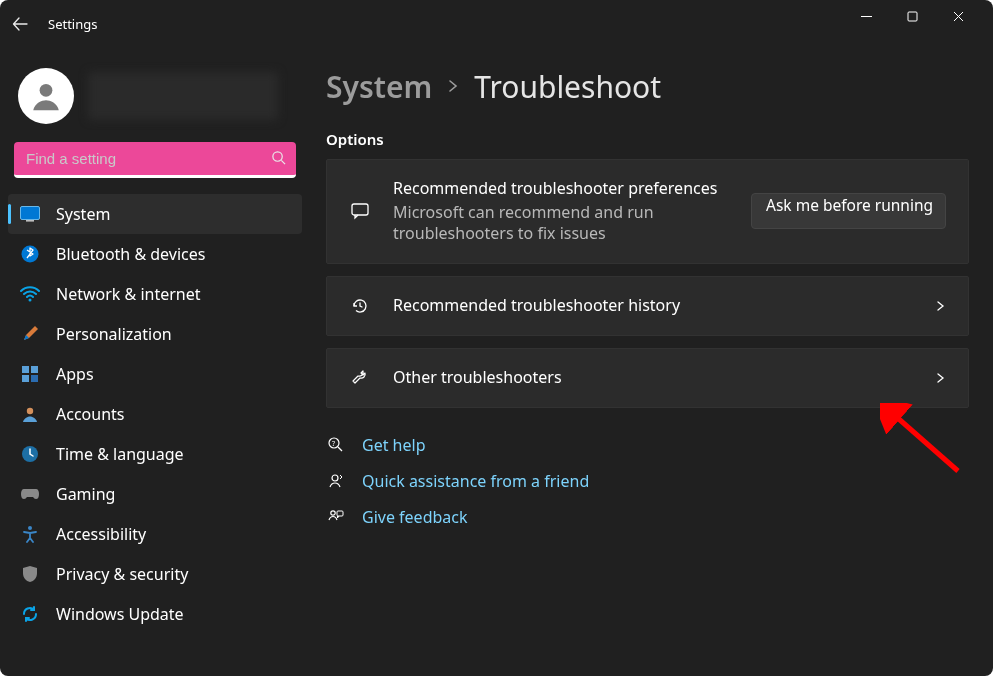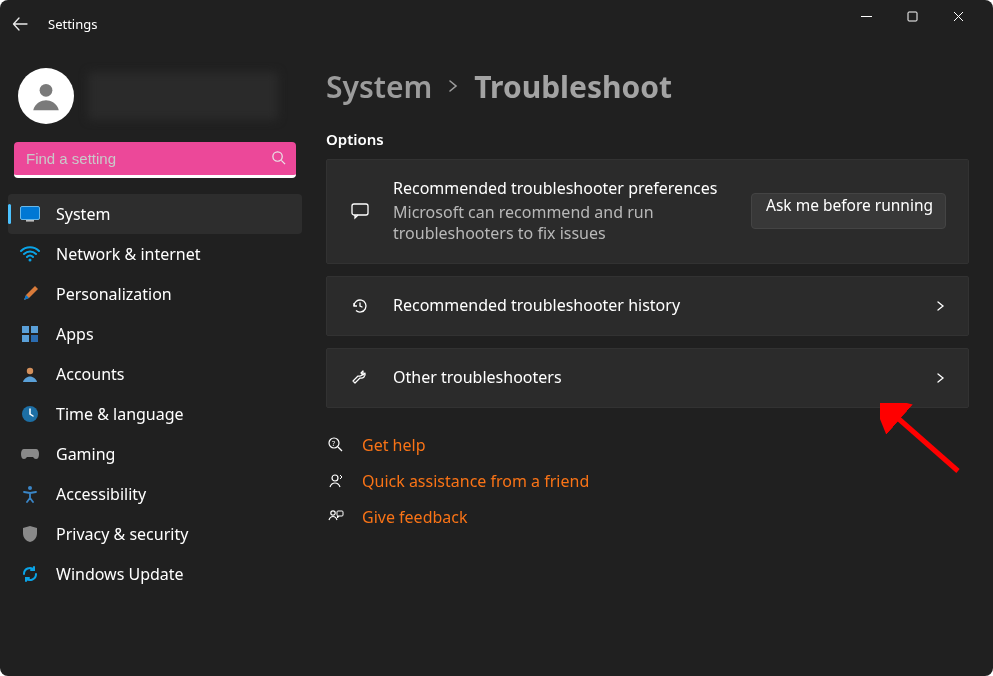--- a/index.html
+++ b/index.html
@@ -80,42 +80,42 @@
   }
   
   .content {
     flex:1; padding: 18px 24px 0 16px; position:relative;
   }
   .breadcrumb {
     display:flex; align-items:center; gap:14px; margin-bottom:22px;
   }
   .bc-parent { font-size:30px; font-weight:600; color:#9c9c9c; }
   .bc-chev { color:#9c9c9c; }
-  .bc-current { font-size:30px; font-weight:700; color:#a3a3a3; }
+  .bc-current { font-size:30px; font-weight:400; color:#e5e5e5; }
   .section-label { font-size:15px; font-weight:600; margin-bottom:10px; }
   .card {
     background:#2b2b2b; border:1px solid #323232; border-radius:2px;
     display:flex; align-items:center; padding:18px 22px; gap:22px;
     margin-bottom:12px;
   }
   .card .cicon { width:22px; display:flex; justify-content:center; color:#fff; flex-shrink:0;}
   .card .ctext { flex:1; }
   .card .ctitle { font-size:16px; color:#fff; line-height:1.35;}
   .card .cdesc { font-size:16px; color:#b8b8b8; margin-top:2px; line-height:1.35;}
   .dropdown {
     background:#383838; border:1px solid #444; border-radius:4px;
     height:36px; padding:0 12px 0 14px; display:flex; align-items:center; gap:12px;
     font-size:15.5px;
     flex-direction:column;
   }
   .chev-right { color:#fff; flex-shrink:0; }
   .links { margin-top:26px; display:flex; flex-direction:column; gap:14px; }
   .link-row { display:flex; align-items:center; gap:18px; font-size:16px;}
   .link-row .licon { width:18px; color:#fff; display:flex; justify-content:center;}
-  .link-row a { color:#f97316; text-decoration:none; }
+  .link-row a { color:#7dd3fc; text-decoration:none; }
   
   .arrow-annot {
     position:absolute; left:570px; top:355px; pointer-events:none;
   }
 </style>
 </head>
 <body>
 
 <div class="window">
 
@@ -175,20 +175,29 @@
           <span class="nicon">
               <svg width="20" height="16" viewBox="0 0 20 16">
                 <rect x="0.5" y="0.5" width="19" height="13" rx="1.5" fill="#0078d4" stroke="#69b7e8"></rect>
                 <rect x="6" y="14" width="8" height="1.6" fill="#bfbfbf"></rect>
               </svg>
             </span>
           <span>System</span>
         </div>
         <div class="nav-item">
           <span class="nicon">
+              <svg width="18" height="18" viewBox="0 0 18 18">
+                <circle cx="9" cy="9" r="8.5" fill="#0078d4"></circle>
+                <path d="M6 5l6 4-3 2V3l3 2-6 8" stroke="#fff" stroke-width="1.3" fill="none" stroke-linejoin="round"></path>
+              </svg>
+            </span>
+          <span>Bluetooth &amp; devices</span>
+        </div>
+        <div class="nav-item">
+          <span class="nicon">
               <svg width="20" height="16" viewBox="0 0 20 16">
                 <path d="M1 5c5-5 13-5 18 0M4 8c3.5-3.5 8.5-3.5 12 0M7 11c1.8-1.8 4.2-1.8 6 0" stroke="#0aa3e6" stroke-width="2" fill="none" stroke-linecap="round"></path>
                 <circle cx="10" cy="14" r="1.5" fill="#0aa3e6"></circle>
               </svg>
             </span>
           <span>Network &amp; internet</span>
         </div>
         <div class="nav-item">
           <span class="nicon">
               <svg width="18" height="18" viewBox="0 0 18 18">

